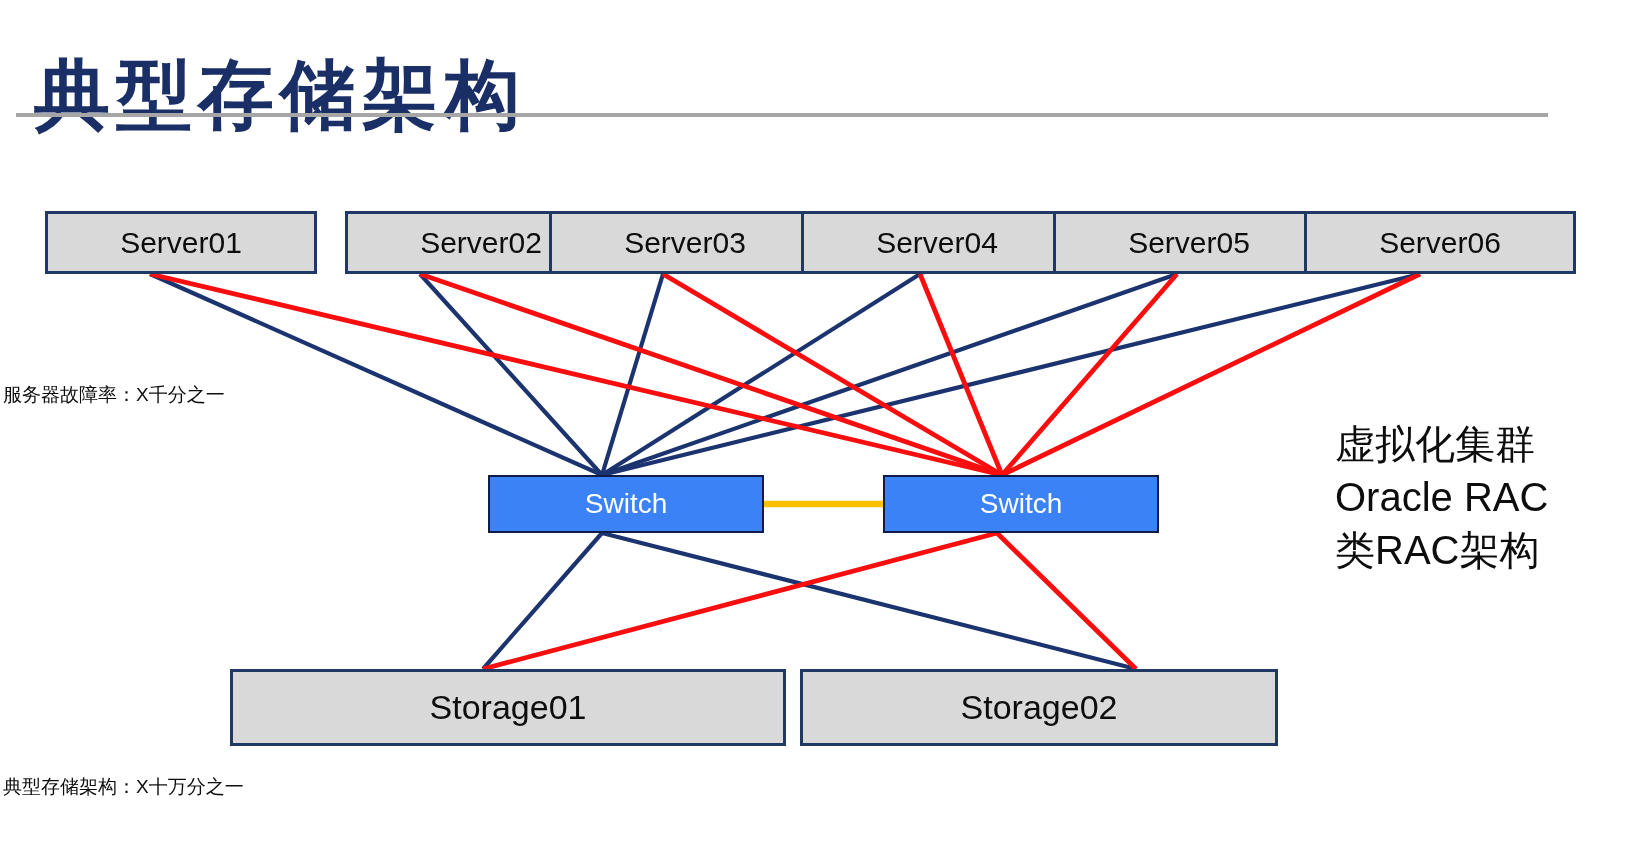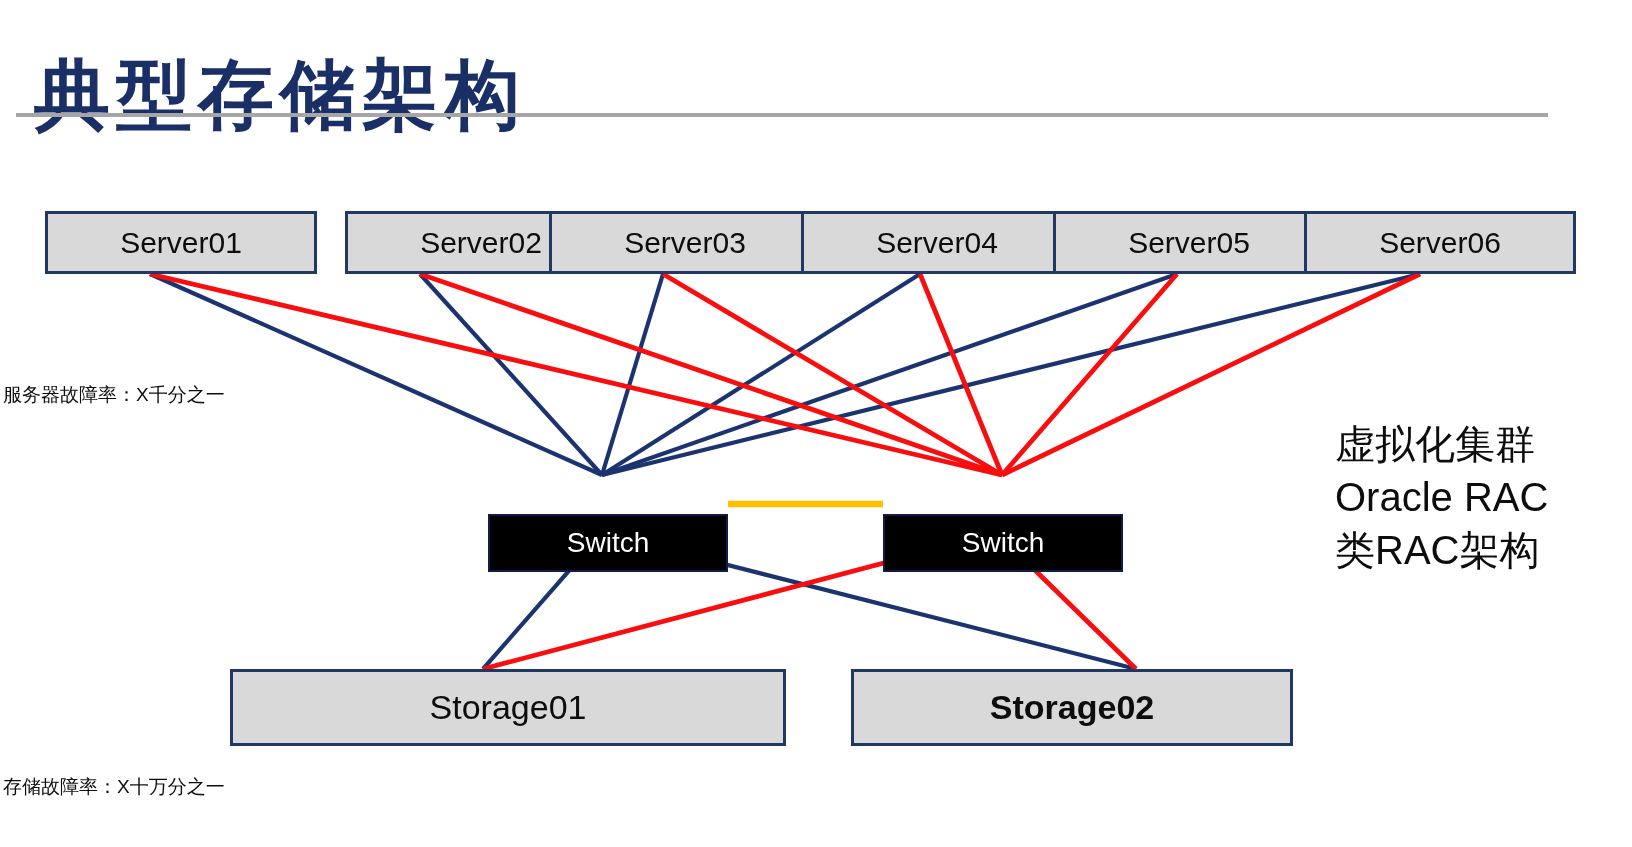--- a/index.html
+++ b/index.html
@@ -24,34 +24,34 @@
     position:absolute;box-sizing:border-box;
     display:flex;align-items:center;justify-content:center;
     white-space:nowrap;
   }
   .server{
     width:272px;height:63px;top:211px;
     background:#d9d9d9;border:3px solid #1f3864;
     font-size:30px;color:#0d0d0d;
   }
   .switch{
-    width:240px;height:58px;top:475px;
-    background:#000000;border:2px solid #0e1c47;
-    font-size:28px;color:#ffffff;margin-top:39px;
+    width:276px;height:58px;top:475px;
+    background:#3b82f6;border:2px solid #0e1c47;
+    font-size:28px;color:#ffffff;
   }
   .storage{
     height:77px;top:669px;
     background:#d9d9d9;border:3px solid #1f3864;
     font-size:34px;color:#0d0d0d;
   }
   #server1{left:45px;}  #server2{left:297px;margin-left:48px;} #server3{left:549px;}
   #server4{left:801px;justify-content:center;} #server5{left:1053px;} #server6{left:1304px;}
   #switch1{left:488px;} #switch2{left:883px;}
   #storage1{left:230px;width:556px;}
-  #storage2{left:851px;width:442px;font-weight:bold;}
+  #storage2{left:800px;width:478px;}
   .note{
     position:absolute;color:#0d0d0d;font-size:19px;white-space:nowrap;
   }
   .note-server{left:3px;top:382px;}
   .note-storage{left:3px;top:774px;}
   .note-cluster{
     position:absolute;left:1335px;top:418px;
     color:#0d0d0d;font-size:40px;line-height:53px;white-space:nowrap;
   }
 </style>
@@ -110,21 +110,21 @@
   </div>
 
   <div id="storage1" class="node storage">
     <span>Storage01</span>
   </div>
   <div id="storage2" class="node storage">
     <span>Storage02</span>
   </div>
 
   <div class="note note-server">服务器故障率：X千分之一</div>
-  <div class="note note-storage">存储故障率：X十万分之一</div>
+  <div class="note note-storage">典型存储架构：X十万分之一</div>
 
   <div class="note-cluster">
     <div>虚拟化集群</div>
     <div>Oracle RAC</div>
     <div>类RAC架构</div>
   </div>
 
 </div>
 
 </body></html>

